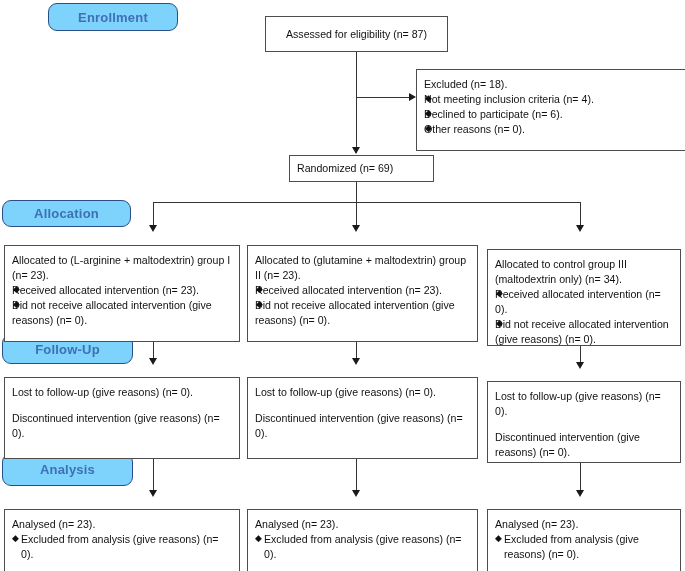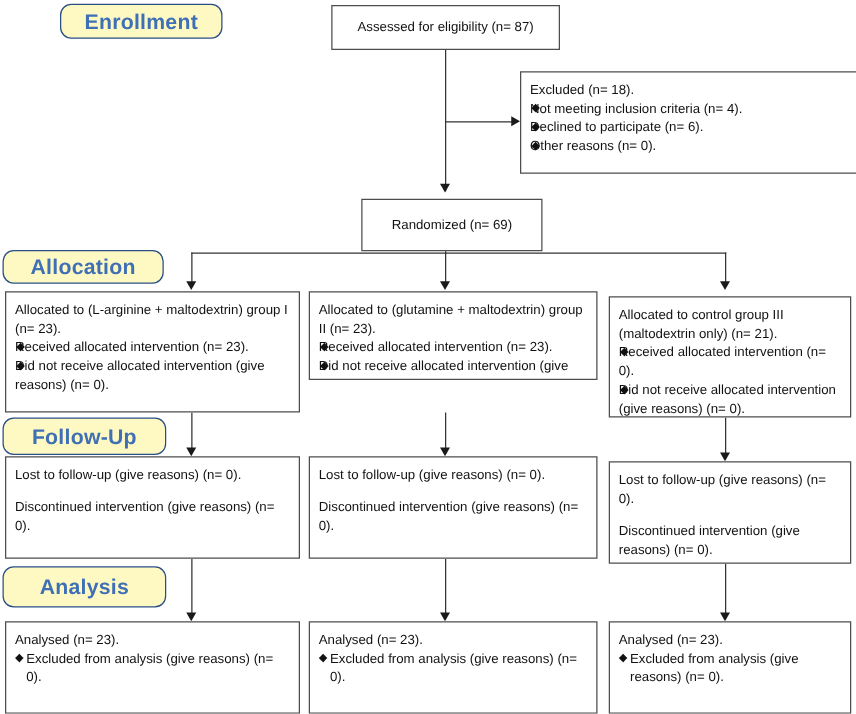--- a/index.html
+++ b/index.html
@@ -19,45 +19,46 @@
     position: absolute;
     left: 0; top: 0;
     width: 685px;
     height: 571px;
   }
 
   
   .stage-badge {
     position: absolute;
     box-sizing: border-box;
-    background: #fef9c3;
+    background: #7dd3fc;
     border: 1.5px solid #2a4f87;
     border-radius: 9px;
     color: #3f6fb5;
     font-weight: bold;
-    font-size: 17px;
+    font-size: 13px;
     letter-spacing: 0.2px;
     display: flex;
     align-items: center;
     justify-content: center;
     text-align: center;
     line-height: 1;
   }
 
   
   .flow-box {
     position: absolute;
     box-sizing: border-box;
     background: #ffffff;
     border: 1px solid #4d4d4d;
     font-size: 10.6px;
     line-height: 1.42;
     color: #111111;
     padding: 7px 7px 6px 7px;
     overflow: hidden;
+    margin-top: 12px;
   }
   .flow-box p {
     margin: 0 0 0 0;
     padding: 0;
   }
   .flow-box p + p { margin-top: 0px; }
   .flow-box p.gap { margin-top: 11px; }
 
   .bullet-line {
     position: relative;
@@ -149,38 +150,38 @@
     <p>Assessed for eligibility (n= 87)</p>
   </div>
 
   <div class="flow-box" style="left:416px; top:57px; width:295px; height:82px;">
     <p>Excluded (n= 18).</p>
     <p class="bullet-line"><span class="bul">◆</span><span class="txt">Not meeting inclusion criteria (n= 4).</span></p>
     <p class="bullet-line"><span class="bul">◆</span><span class="txt">Declined to participate (n= 6).</span></p>
     <p class="bullet-line"><span class="bul">◆</span><span class="txt">Other reasons (n= 0).</span></p>
   </div>
 
-  <div class="flow-box" style="left:289px; top:159px; width:145px; height:42px; display:flex; align-items:center; justify-content:center;">
+  <div class="flow-box" style="left:289px; top:143px; width:145px; height:27px; display:flex; align-items:center; justify-content:flex-start;">
     <p>Randomized (n= 69)</p>
   </div>
 
   <div class="flow-box" style="left:4px; top:233px; width:236px; height:97px;">
     <p>Allocated to (L-arginine + maltodextrin) group I (n= 23).</p>
     <p class="bullet-line"><span class="bul">◆</span><span class="txt">Received allocated intervention (n= 23).</span></p>
     <p class="bullet-line"><span class="bul">◆</span><span class="txt">Did not receive allocated intervention (give reasons) (n= 0).</span></p>
   </div>
 
-  <div class="flow-box" style="left:247px; top:233px; width:231px; height:71px;">
+  <div class="flow-box" style="left:247px; top:233px; width:231px; height:97px;">
     <p>Allocated to (glutamine + maltodextrin) group II (n= 23).</p>
     <p class="bullet-line"><span class="bul">◆</span><span class="txt">Received allocated intervention (n= 23).</span></p>
     <p class="bullet-line"><span class="bul">◆</span><span class="txt">Did not receive allocated intervention (give reasons) (n= 0).</span></p>
   </div>
 
   <div class="flow-box" style="left:487px; top:237px; width:194px; height:97px;">
-    <p>Allocated to control group III (maltodextrin only) (n= 21).</p>
+    <p>Allocated to control group III (maltodextrin only) (n= 34).</p>
     <p class="bullet-line"><span class="bul">◆</span><span class="txt">Received allocated intervention (n= 0).</span></p>
     <p class="bullet-line"><span class="bul">◆</span><span class="txt">Did not receive allocated intervention (give reasons) (n= 0).</span></p>
   </div>
 
   <div class="flow-box" style="left:4px; top:365px; width:236px; height:82px;">
     <p>Lost to follow-up (give reasons) (n= 0).</p>
     <p class="gap">Discontinued intervention (give reasons) (n= 0).</p>
   </div>
 
   <div class="flow-box" style="left:247px; top:365px; width:231px; height:82px;">

